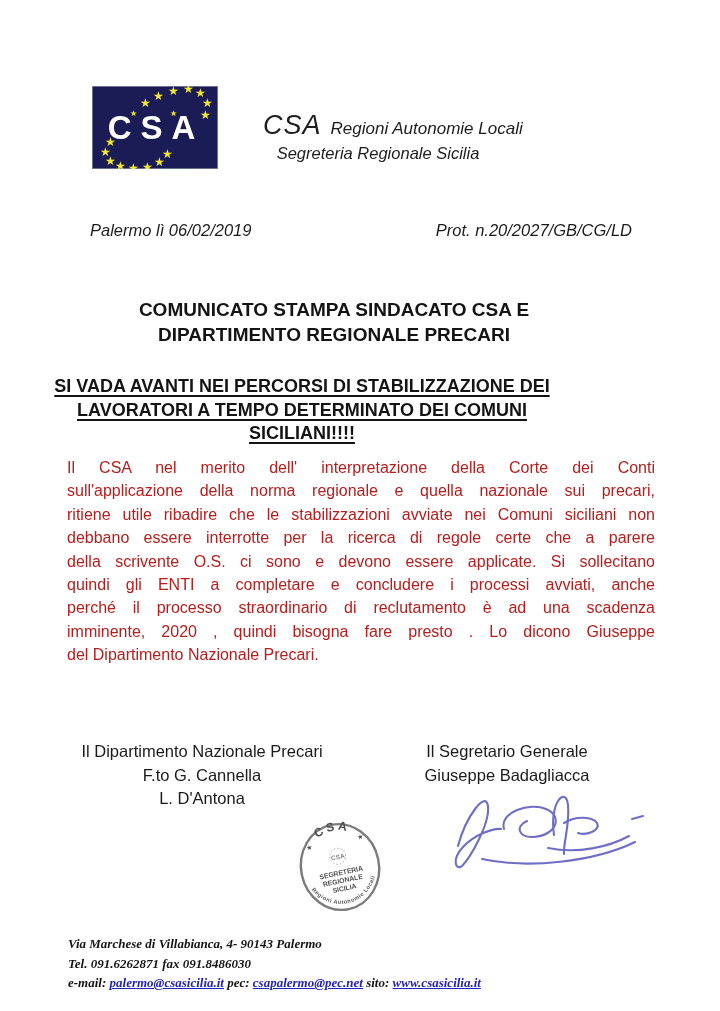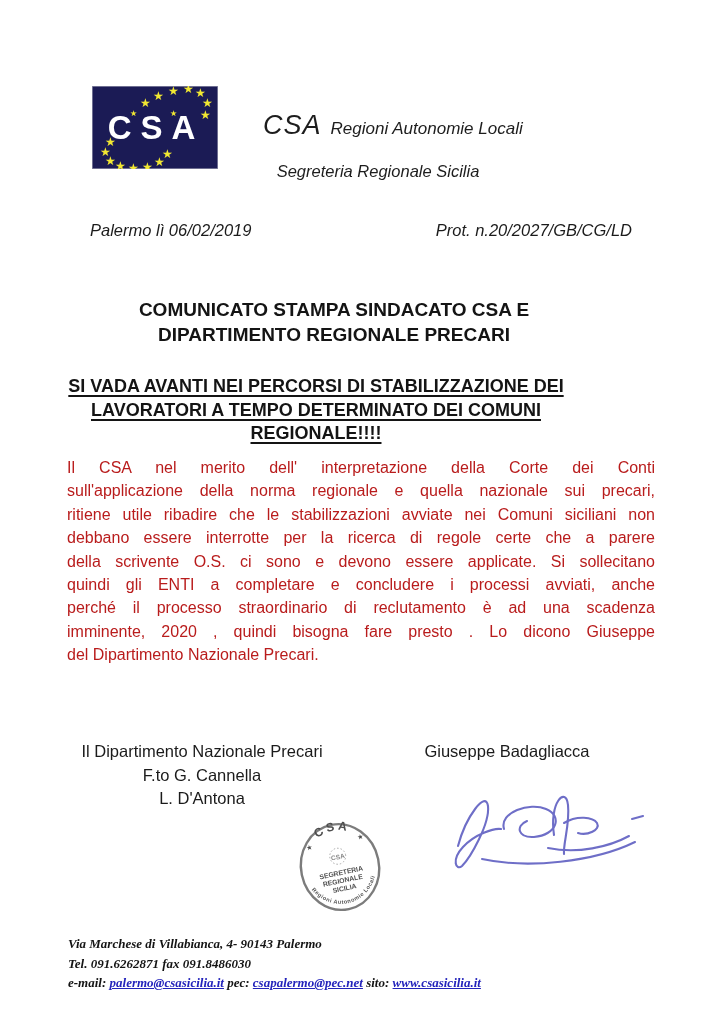--- a/index.html
+++ b/index.html
@@ -8,32 +8,32 @@
   .abs { position: absolute; }
 
   
   #logo { left: 92px; top: 86px; width: 126px; height: 83px; }
 
   
   #org { left: 263px; top: 110px; width: 230px; }
   #org .line1 { display: flex; align-items: baseline; gap: 9px; white-space: nowrap; }
   #org .acronym { font-size: 27px; font-style: italic; letter-spacing: 1px; color: #1d1d1d; }
   #org .orgname { font-size: 17px; font-style: italic; color: #1d1d1d; }
-  #org .line2 { font-size: 16.5px; font-style: italic; text-align: center; margin-top: 21px; color: #1d1d1d; }
+  #org .line2 { font-size: 16.5px; font-style: italic; text-align: center; margin-top: 3px; color: #1d1d1d; }
 
   
   #meta { left: 90px; top: 221px; width: 542px; display: flex; justify-content: space-between;
           font-size: 16.5px; font-style: italic; color: #1b1b1b; }
 
   
   #title { left: 0; top: 297px; width: 668px; text-align: center;
            font-size: 19px; font-weight: bold; line-height: 25px; color: #141414; }
 
   
-  #subtitle { left: 14px; top: 375px; width: 604px; text-align: center;
+  #subtitle { left: 0; top: 375px; width: 604px; text-align: center;
               font-size: 18px; font-weight: bold; line-height: 23.5px; color: #141414; }
   #subtitle span { text-decoration: underline; text-decoration-thickness: 2px; text-underline-offset: 3px; }
 
   
   #bodytext { left: 67px; top: 456px; width: 588px; font-size: 16px; line-height: 23.4px; color: #b91c1c; }
   #bodytext div { text-align: justify; text-align-last: justify; }
   #bodytext div.lastline { text-align-last: left; }
 
   
   .sigblock { top: 740px; text-align: center; font-size: 16.5px; line-height: 23.5px; color: #1b1b1b; }
@@ -95,21 +95,21 @@
 </div>
 
 <div id="title" class="abs">
   <div>COMUNICATO STAMPA SINDACATO CSA E</div>
   <div>DIPARTIMENTO REGIONALE PRECARI</div>
 </div>
 
 <div id="subtitle" class="abs">
   <div><span>SI VADA AVANTI NEI PERCORSI DI STABILIZZAZIONE DEI</span></div>
   <div><span>LAVORATORI A TEMPO DETERMINATO DEI COMUNI</span></div>
-  <div><span>REGIONALE!!!!</span></div>
+  <div><span>SICILIANI!!!!</span></div>
 </div>
 
 <div id="bodytext" class="abs">
   <div>Il CSA nel merito dell' interpretazione della Corte dei Conti</div>
   <div>sull'applicazione della norma regionale e quella nazionale sui precari,</div>
   <div>ritiene utile ribadire che le stabilizzazioni avviate nei Comuni siciliani non</div>
   <div>debbano essere interrotte per la ricerca di regole certe che a parere</div>
   <div>della scrivente O.S. ci sono e devono essere applicate. Si sollecitano</div>
   <div>quindi gli ENTI a completare e concludere i processi avviati, anche</div>
   <div>perché il processo straordinario di reclutamento è ad una scadenza</div>
@@ -117,20 +117,21 @@
   <div class="lastline">del Dipartimento Nazionale Precari.</div>
 </div>
 
 <div id="sig-left" class="abs sigblock">
   <div>Il Dipartimento Nazionale Precari</div>
   <div>F.to G. Cannella</div>
   <div>L. D'Antona</div>
 </div>
 
 <div id="sig-right" class="abs sigblock">
+  <div>Il Segretario Generale</div>
   <div>Giuseppe Badagliacca</div>
 </div>
 
 <svg id="stamp" class="abs" viewBox="0 0 92 98" xmlns="http://www.w3.org/2000/svg">
   <defs>
     <path id="stampTopArc" d="M 11,50 A 35,38 0 0 1 81,50" fill="none"></path>
     <path id="stampBottomArc" d="M 9,46 A 37,40 0 0 0 83,46" fill="none"></path>
   </defs>
   <ellipse cx="46" cy="49" rx="39" ry="43" fill="none" stroke="#3e3e3e" stroke-width="2.4" opacity="0.8"></ellipse>
   <text font-family="Liberation Sans, sans-serif" font-weight="bold" font-size="12" fill="#2e2e2e" letter-spacing="3">

